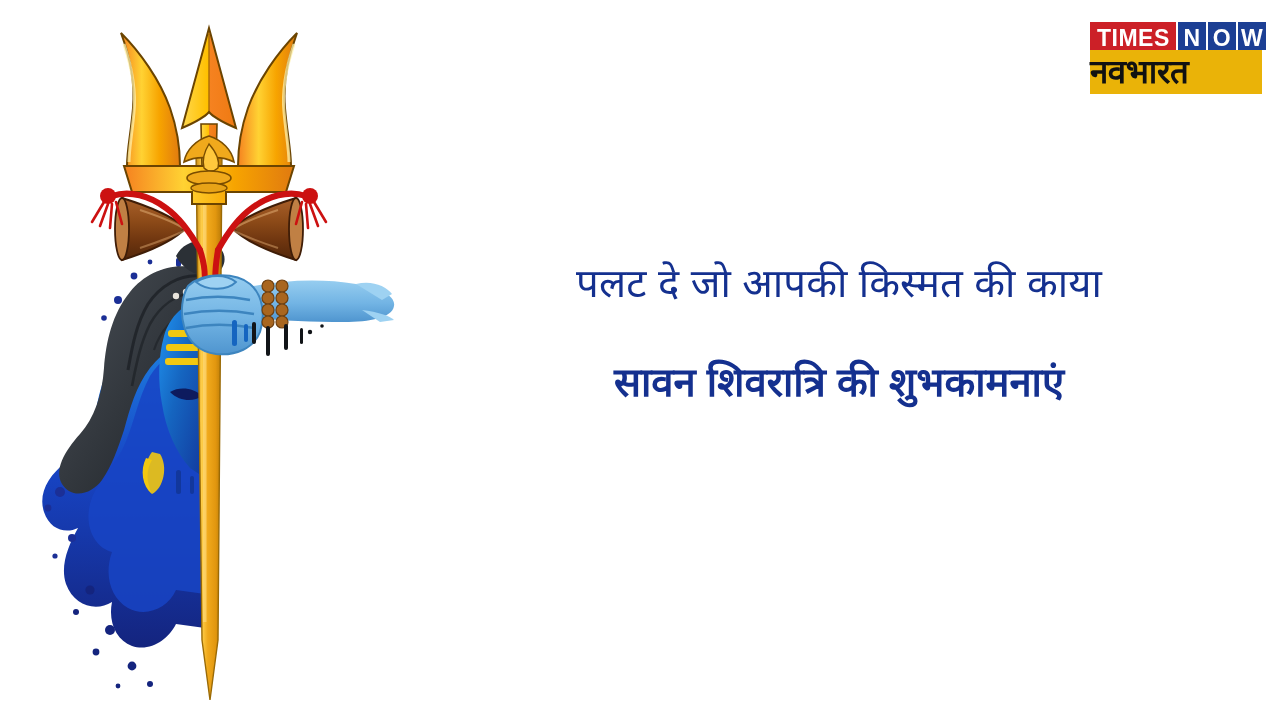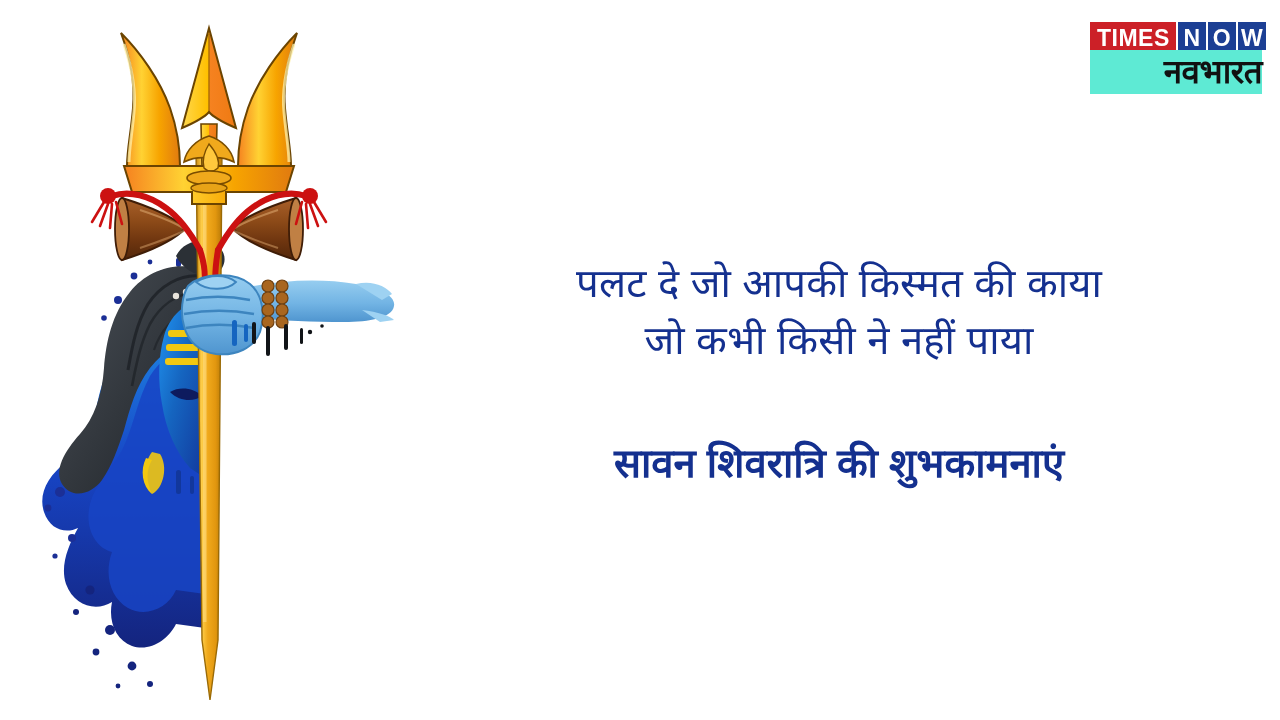--- a/index.html
+++ b/index.html
@@ -43,21 +43,21 @@
   }
   .verse-line {
     font-family: "Liberation Sans", "DejaVu Sans", sans-serif;
     font-size: 40px;
     line-height: 1.42;
     color: #14308f;
     letter-spacing: 0.2px;
     white-space: nowrap;
   }
   .wish-line {
-    margin-top: 68px;
+    margin-top: 44px;
     font-family: "Liberation Sans", "DejaVu Sans", sans-serif;
     font-size: 40px;
     font-weight: bold;
     line-height: 1.3;
     color: #14308f;
     white-space: nowrap;
   }
 
   
   #logo {
@@ -88,27 +88,27 @@
     color: #ffffff;
     font-size: 23px;
     font-weight: bold;
     line-height: 32px;
     width: 28px;
     text-align: center;
     flex: 0 0 auto;
     font-family: "Liberation Sans", sans-serif;
   }
   .logo-bottom {
-    background: #5eead4;
+    background: #eab308;
     color: #111111;
     font-size: 33px;
     font-weight: bold;
     line-height: 44px;
     height: 44px;
-    text-align: right;
+    text-align: left;
     letter-spacing: -0.5px;
     font-family: "Liberation Sans", "DejaVu Sans", sans-serif;
   }
 </style>
 </head>
 <body>
 
 <div id="canvas">
 
   <div id="artwork">
@@ -393,21 +393,20 @@
       </g>
       <g fill="#1565c0">
         <rect x="232" y="320" width="5" height="26" rx="2.5"></rect>
         <rect x="244" y="324" width="4" height="18" rx="2"></rect>
       </g>
     </svg>
   </div>
 
   <div id="greeting">
     <div class="verse-line">पलट दे जो आपकी किस्मत की काया</div>
-    <div class="verse-line">जो कभी किसी ने नहीं पाया</div>
     <div class="wish-line">सावन शिवरात्रि की शुभकामनाएं</div>
   </div>
 
   <div id="logo">
     <div class="logo-top">
       <div class="logo-times">TIMES</div>
       <div class="logo-now-box">N</div>
       <div class="logo-now-box">O</div>
       <div class="logo-now-box">W</div>
     </div>

